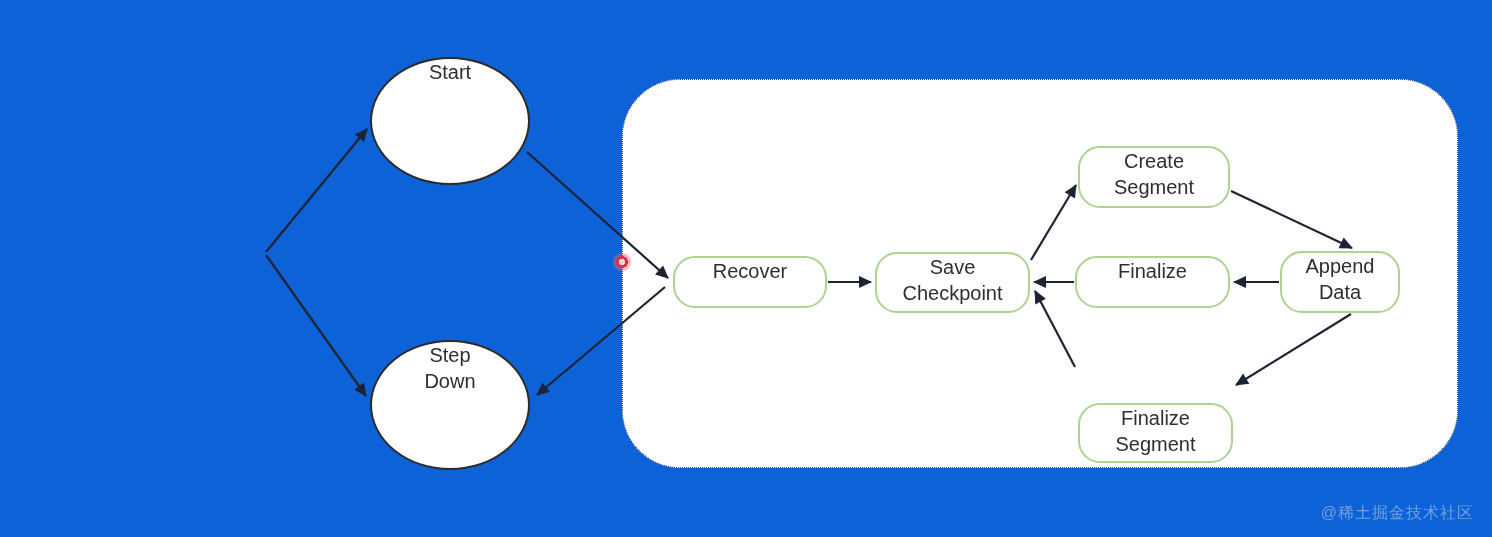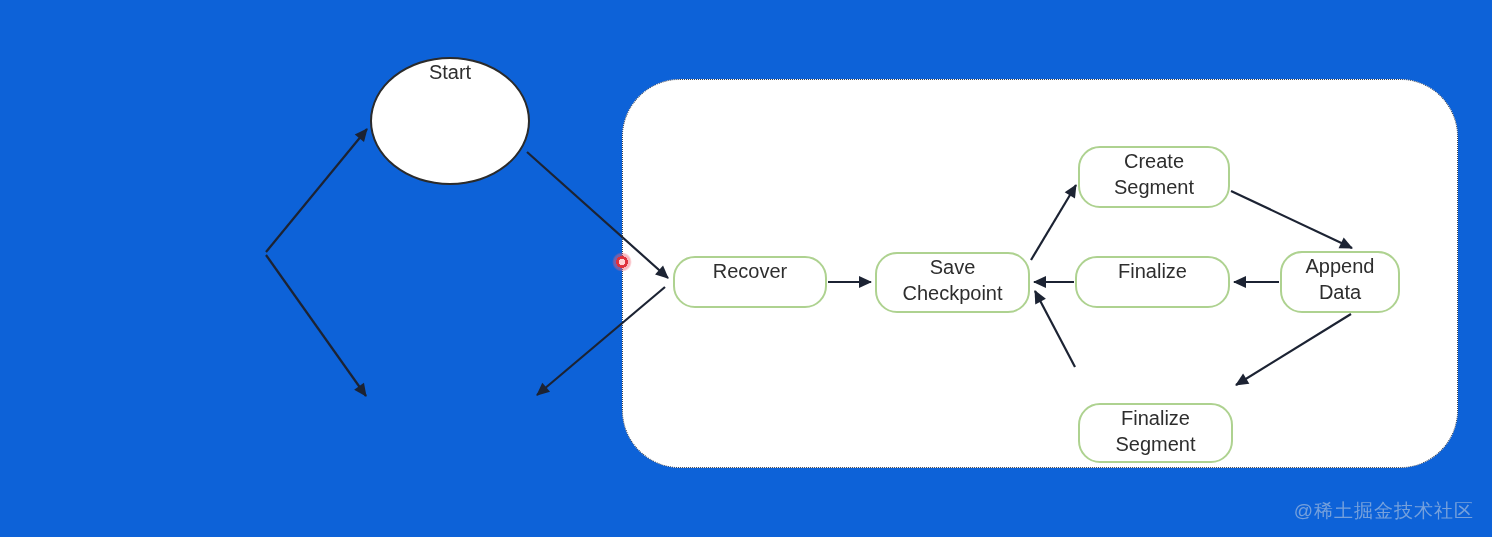--- a/index.html
+++ b/index.html
@@ -58,21 +58,21 @@
     position:absolute;left:612px;top:252px;width:20px;height:20px;border-radius:50%;
     background:radial-gradient(circle,
       #ffd2d4 0 3px,
       #df313d 3px 6px,
       rgba(243,96,112,0.45) 6px 8px,
       rgba(243,96,112,0) 10px);
   }
   .watermark{
     position:absolute;right:18px;bottom:13px;
     color:#8fb0dd;opacity:.8;
-    font-size:19px;letter-spacing:1px;text-align:right;
+    font-size:16px;letter-spacing:1px;text-align:right;
   }
 </style>
 </head>
 <body>
 
 <div class="canvas">
 
   <div class="panel"></div>
 
   <svg class="edges" xmlns="http://www.w3.org/2000/svg">
@@ -92,20 +92,24 @@
       <line x1="1074" y1="282" x2="1034" y2="282" stroke="#1c2333" stroke-width="2.2" marker-end="url(#ah)"></line>
       <line x1="1351" y1="314" x2="1236" y2="385" stroke="#1c2333" stroke-width="2.2" marker-end="url(#ah)"></line>
       <line x1="1075" y1="367" x2="1035" y2="291" stroke="#1c2333" stroke-width="2.2" marker-end="url(#ah)"></line>
     </svg>
 
 
   <div class="node ellipse" id="n-start">
     <span class="label">Start</span>
   </div>
 
+  <div class="node ellipse" id="n-stepdown">
+    <span class="label">Step
+Down</span>
+  </div>
 
   <div class="node green-box" id="n-savecheckpoint">
     <span class="label">Save
 Checkpoint</span>
   </div>
 
   <div class="node green-box" id="n-recover">
     <span class="label">Recover</span>
   </div>
 

